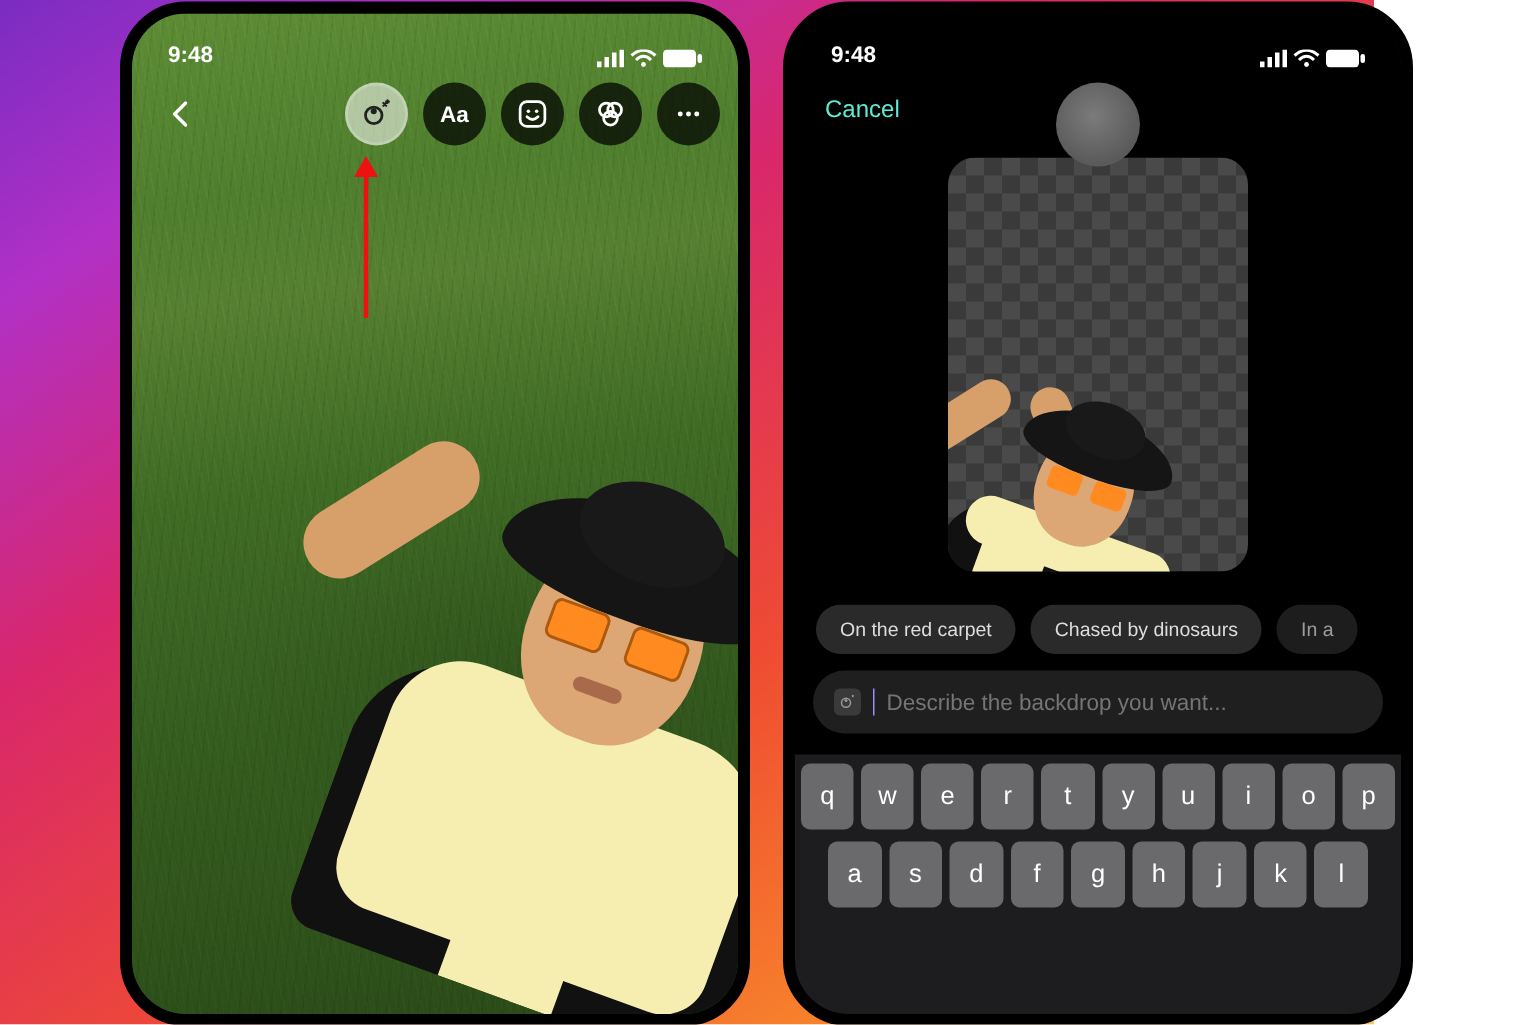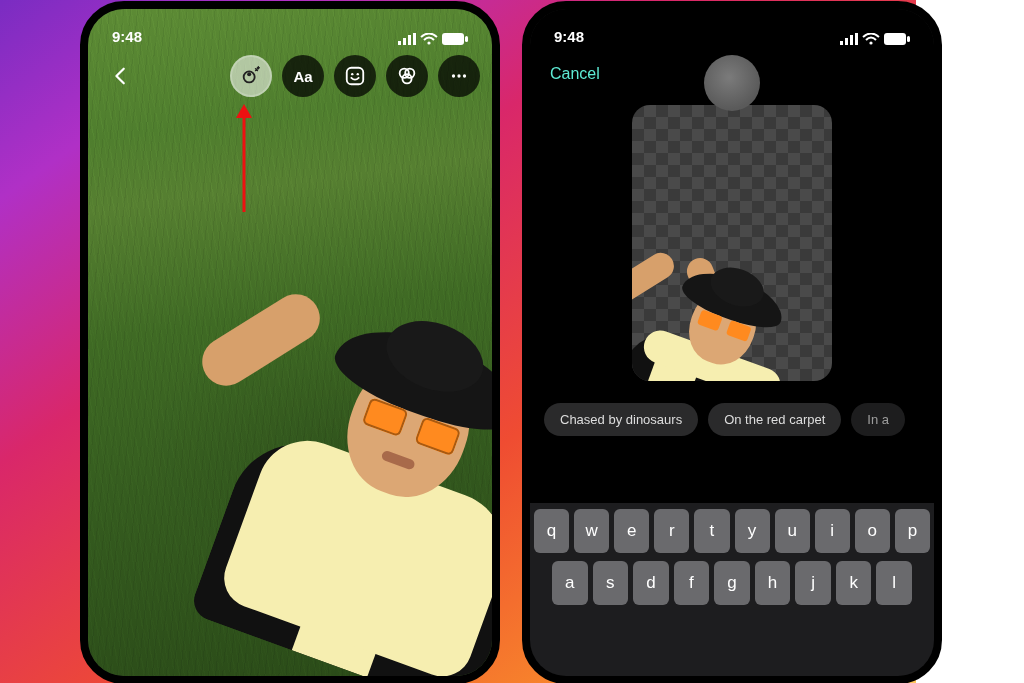--- a/index.html
+++ b/index.html
@@ -260,25 +260,36 @@
           <div style="position:absolute;left:155px;top:55px;width:118px;height:140px;background:#dca774;border-radius:50% 50% 46% 46%;"></div>
           <div style="position:absolute;left:120px;top:35px;width:190px;height:75px;background:#151515;border-radius:55% 55% 50% 50%/70% 70% 40% 40%;"></div>
           <div style="position:absolute;left:164px;top:17px;width:100px;height:66px;background:#191919;border-radius:50%;"></div>
           <div style="position:absolute;left:168px;top:110px;width:40px;height:28px;background:#ff8a1f;border-radius:6px;"></div>
           <div style="position:absolute;left:224px;top:110px;width:40px;height:28px;background:#ff8a1f;border-radius:6px;"></div>
         </div>
       </div>
     </div>
 
     <div class="chips">
+      <div class="chip">On the red carpet</div>
       <div class="chip">Chased by dinosaurs</div>
-      <div class="chip">On the red carpet</div>
       <div class="chip cut">In a</div>
     </div>
 
+    <div class="prompt">
+      <span class="pre-icon">
+        <svg width="12" height="12" viewBox="0 0 24 24">
+            <circle cx="10" cy="13" r="6" fill="none" stroke="#999" stroke-width="2"></circle>
+            <circle cx="10" cy="10" r="2" fill="#999"></circle>
+            <path d="M18 3 L20 5 M20 3 L18 5" stroke="#999" stroke-width="1.6"></path>
+          </svg>
+      </span>
+      <span class="caret"></span>
+      <input placeholder="Describe the backdrop you want..." style="">
+    </div>
 
     <div class="kb">
       <div class="kb-row" id="kbr1">
           <div class="key">q</div>
           <div class="key">w</div>
           <div class="key">e</div>
           <div class="key">r</div>
           <div class="key">t</div>
           <div class="key">y</div>
           <div class="key">u</div>

